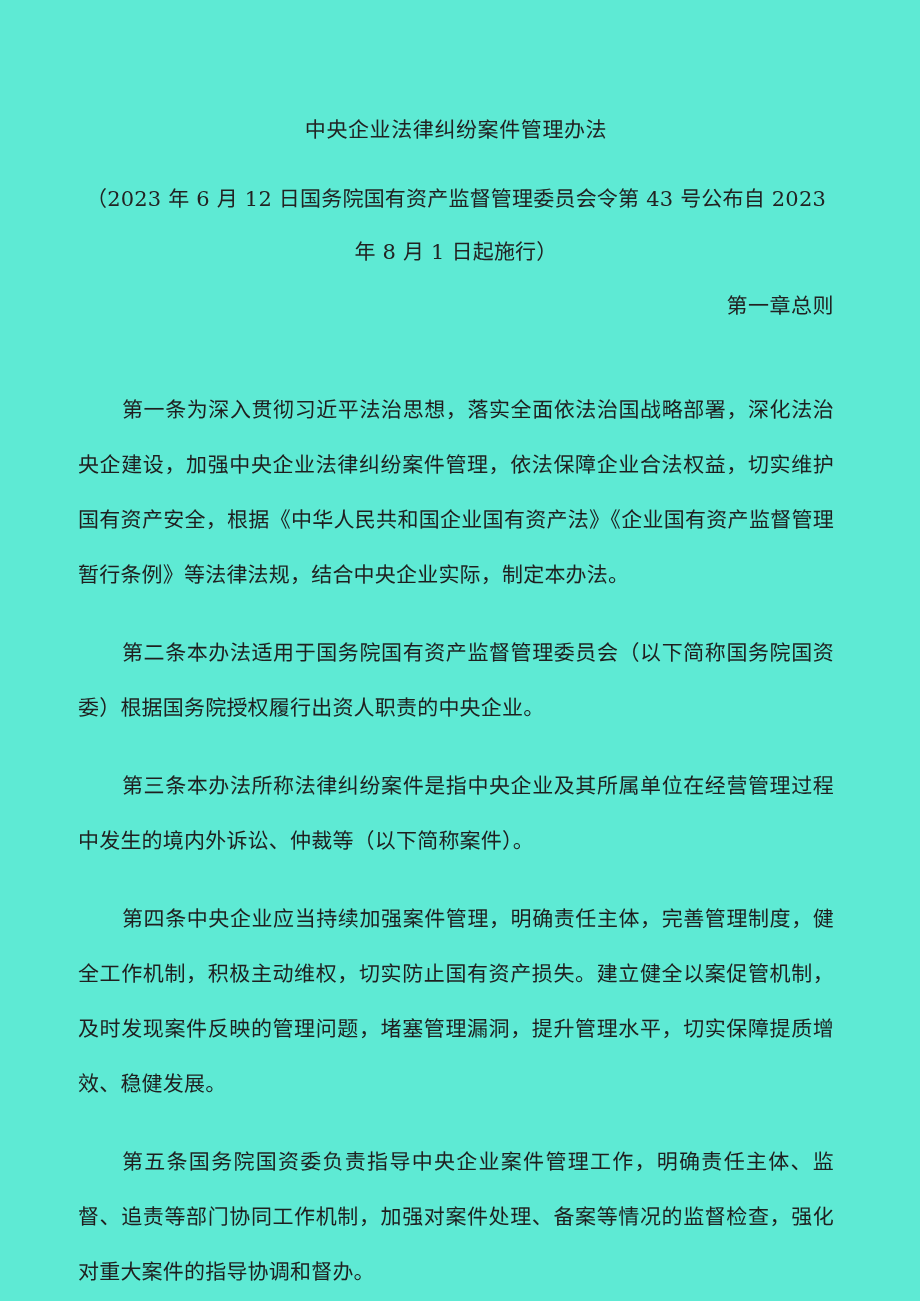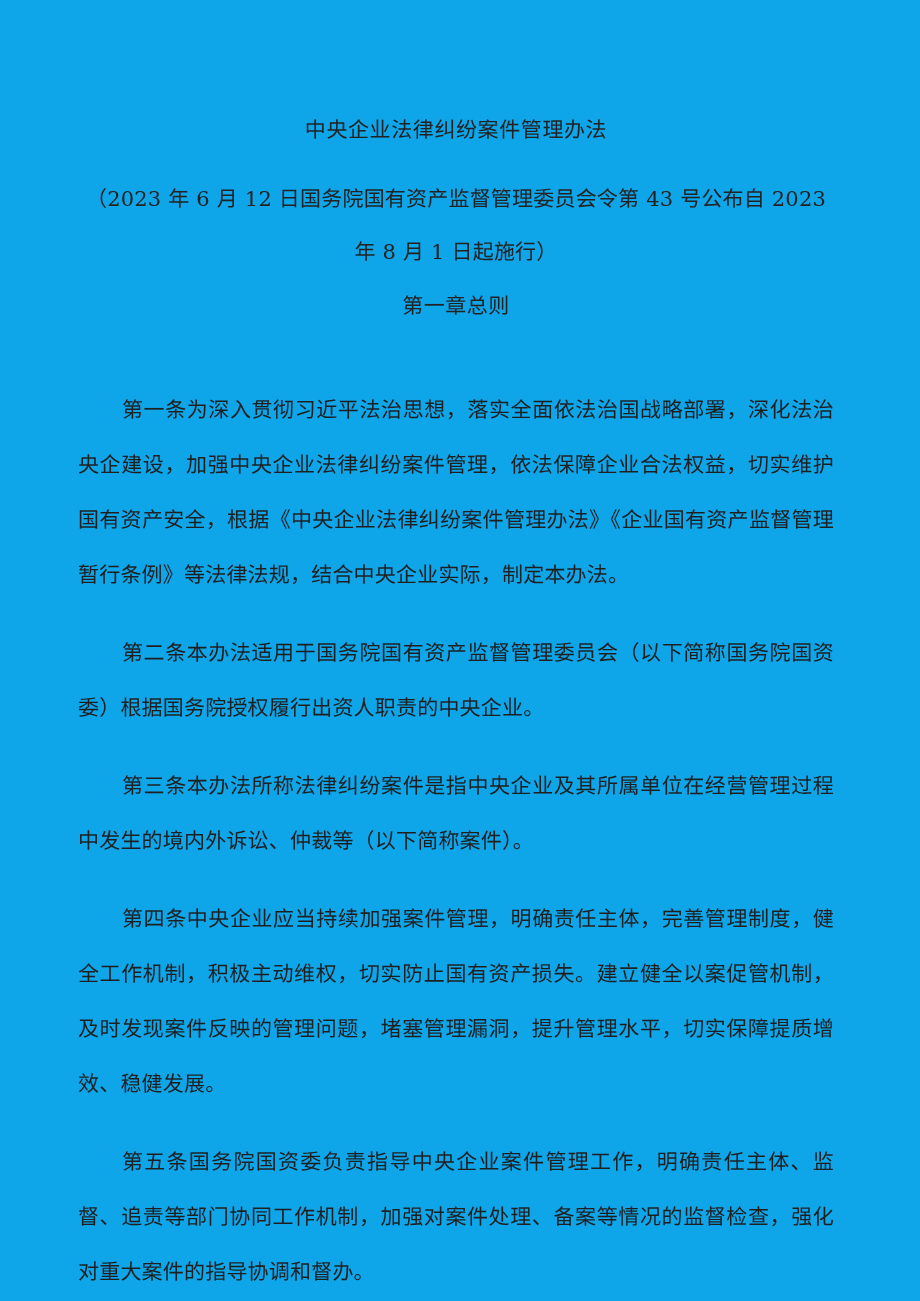--- a/index.html
+++ b/index.html
@@ -10,21 +10,21 @@
   }
   body {
     font-family: "DejaVu Serif", "Liberation Serif", serif;
     color: #1a1a1a;
   }
   .page {
     position: relative;
     width: 920px;
     height: 1301px;
     margin: 0 auto;
-    background: #0ea5e9;
+    background: #5eead4;
     overflow: hidden;
     box-sizing: border-box;
   }
   .content {
     position: absolute;
     left: 78px;
     top: 0;
     width: 756px;
   }
 
@@ -45,21 +45,21 @@
     line-height: 53px;
     letter-spacing: 0.2px;
     margin: 2px;
     padding-top: 24px;
     color: #222;
     word-break: break-all;
   }
 
   
   .chapter-heading {
-    text-align: center;
+    text-align: right;
     font-size: 21px;
     font-weight: normal;
     line-height: 30px;
     letter-spacing: 0.5px;
     margin: 0;
     color: #222;
   }
   .chapter-heading.first {
     padding-top: 10px;
   }
@@ -93,21 +93,21 @@
   <div class="content">
 
     <h1 class="doc-title">中央企业法律纠纷案件管理办法</h1>
 
     <p class="doc-subtitle">（2023 年 6 月 12 日国务院国有资产监督管理委员会令第 43 号公布自 2023 年 8 月 1 日起施行）</p>
 
     <h2 class="chapter-heading first">第一章总则</h2>
 
     <div class="articles">
 
-      <p class="article">第一条为深入贯彻习近平法治思想，落实全面依法治国战略部署，深化法治央企建设，加强中央企业法律纠纷案件管理，依法保障企业合法权益，切实维护国有资产安全，根据《中央企业法律纠纷案件管理办法》《企业国有资产监督管理暂行条例》等法律法规，结合中央企业实际，制定本办法。</p>
+      <p class="article">第一条为深入贯彻习近平法治思想，落实全面依法治国战略部署，深化法治央企建设，加强中央企业法律纠纷案件管理，依法保障企业合法权益，切实维护国有资产安全，根据《中华人民共和国企业国有资产法》《企业国有资产监督管理暂行条例》等法律法规，结合中央企业实际，制定本办法。</p>
 
       <p class="article">第二条本办法适用于国务院国有资产监督管理委员会（以下简称国务院国资委）根据国务院授权履行出资人职责的中央企业。</p>
 
       <p class="article">第三条本办法所称法律纠纷案件是指中央企业及其所属单位在经营管理过程中发生的境内外诉讼、仲裁等（以下简称案件）。</p>
 
       <p class="article">第四条中央企业应当持续加强案件管理，明确责任主体，完善管理制度，健全工作机制，积极主动维权，切实防止国有资产损失。建立健全以案促管机制，及时发现案件反映的管理问题，堵塞管理漏洞，提升管理水平，切实保障提质增效、稳健发展。</p>
 
       <p class="article">第五条国务院国资委负责指导中央企业案件管理工作，明确责任主体、监督、追责等部门协同工作机制，加强对案件处理、备案等情况的监督检查，强化对重大案件的指导协调和督办。</p>
 
     </div>

